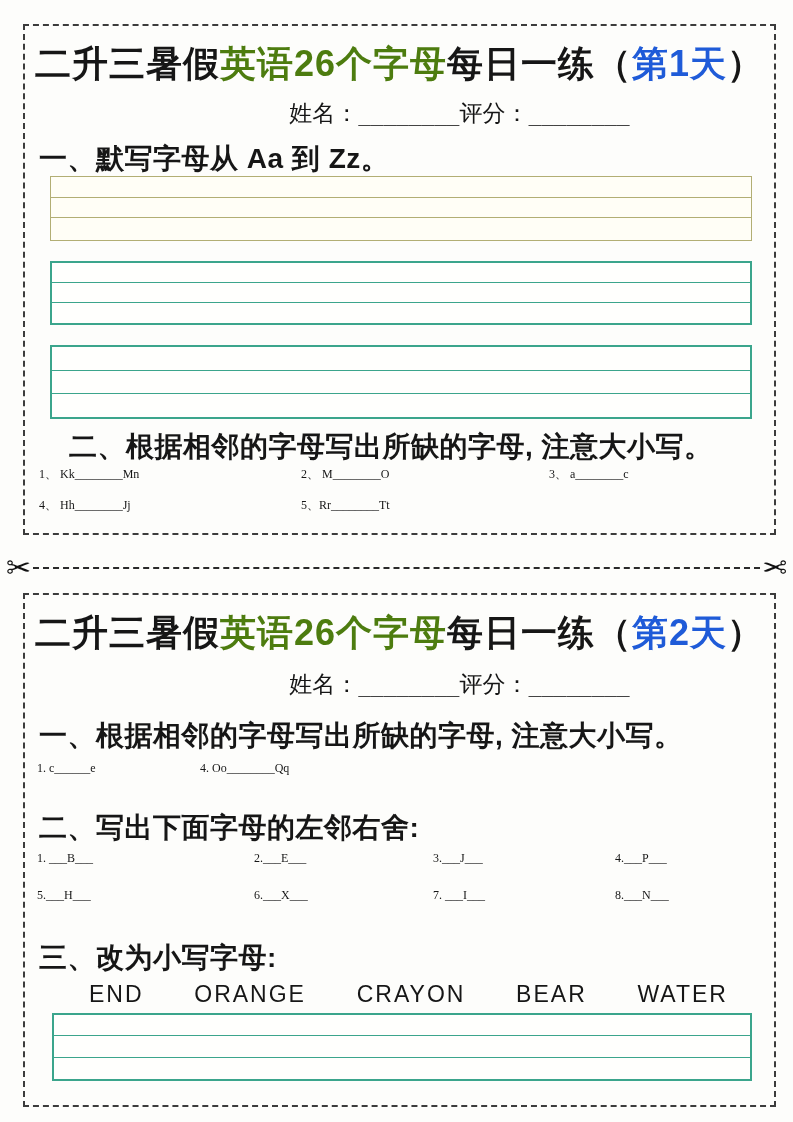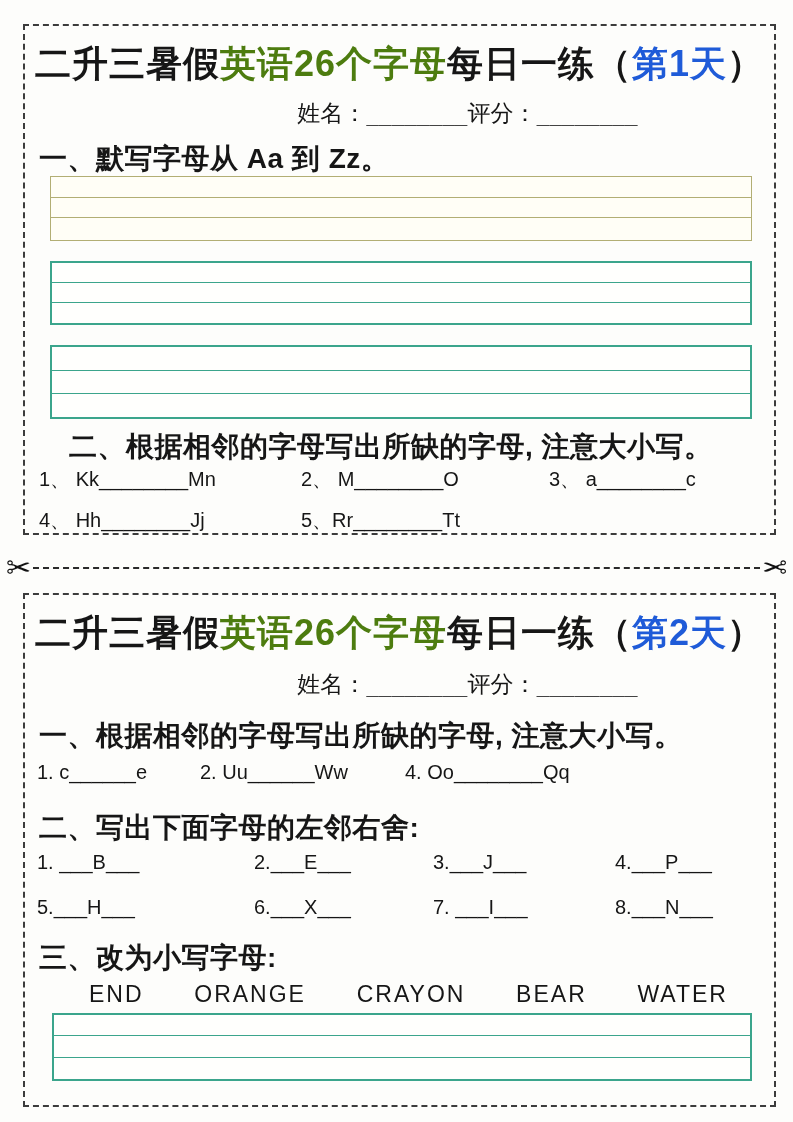--- a/index.html
+++ b/index.html
@@ -9,21 +9,21 @@
   .sheet { position:absolute; left:23px; width:753px; border:2px dashed #3c3c3c; background:transparent; }
   .sheet1 { top:24px;  height:511px; }
   .sheet2 { top:593px; height:514px; }
 
   .title { position:absolute; left:0; right:0; text-align:center; font-size:36px; font-weight:bold; letter-spacing:1px; white-space:nowrap; }
   .sheet .title { top:14px; }
   .t-red  { color:#4d7c0f; }
   .t-blue { color:#1f5bd8; }
 
   .nameline { position:absolute; left:0; right:0; display:flex; justify-content:center; font-size:23px; }
-  .nameline .inner { position:relative; left:68px; white-space:nowrap; }
+  .nameline .inner { position:relative; left:60px; white-space:nowrap; }
   .sheet1 .nameline { top:72px; }
   .sheet2 .nameline { top:74px; }
   .blank { letter-spacing:0; font-family:"DejaVu Sans Mono",monospace; font-size:21px; }
 
   .prompt { position:absolute; left:14px; font-size:28px; font-weight:bold; letter-spacing:0.5px; white-space:nowrap; }
 
   
   .grid4 { position:absolute; left:25px; width:702px; background:#fffffd; }
   .grid4 .row { border-bottom:1px solid; }
   .grid4 .row:last-child { border-bottom:none; }
@@ -33,21 +33,21 @@
   .g-teal .row { border-color:#3ba58c; }
 
   .sheet1 .gridA { top:150px; height:65px; }
   .sheet1 .gridB { top:235px; height:64px; }
   .sheet1 .gridB .row { height:20px; }
   .sheet1 .gridC { top:319px; height:74px; }
   .sheet1 .gridC .row { height:23.5px; }
   .sheet1 .p1 { top:114px; }
   .sheet1 .p2 { top:402px;margin-left:30px; }
 
-  .exgrid { position:absolute; display:grid; font-family:Liberation Sans, sans-serif; font-size:20px; white-space:nowrap; }
+  .exgrid { position:absolute; display:grid; font-family:Liberation Serif, serif; font-size:12px; white-space:nowrap; }
   .ex-d1 { top:440px; left:14px; grid-template-columns:262px 248px 1fr; row-gap:14px; }
 
   .cutline { position:absolute; top:548px; left:4px; right:4px; height:40px; display:flex; align-items:center; }
   .cutline .dash { flex:1; border-top:2px dashed #2a2a2a; height:0; }
   .scissor { font-size:30px; line-height:30px; color:#111; padding:0 2px; }
   .scissor.flip { transform:scaleX(-1); }
 
   .sheet2 .p1 { top:122px; }
   .ex-d2a { top:166px; left:12px; grid-template-columns:163px 205px 182px 1fr; }
   .sheet2 .p2 { top:214px; }
@@ -116,21 +116,20 @@
     <div class="nameline">
       <span class="inner">
         <span>姓名：</span><span class="blank">________</span><span>评分：</span><span class="blank">________</span>
       </span>
     </div>
 
     <div class="prompt p1">一、根据相邻的字母写出所缺的字母, 注意大小写。</div>
 
     <div class="exgrid ex-d2a">
       <span>1. c______e</span>
-      <span>2. Uu______Ww</span>
       <span>4. Oo________Qq</span>
     </div>
 
     <div class="prompt p2">二、写出下面字母的左邻右舍:</div>
 
     <div class="exgrid ex-d2b">
       <span>1. ___B___</span>
       <span>2.___E___</span>
       <span>3.___J___</span>
       <span>4.___P___</span>

